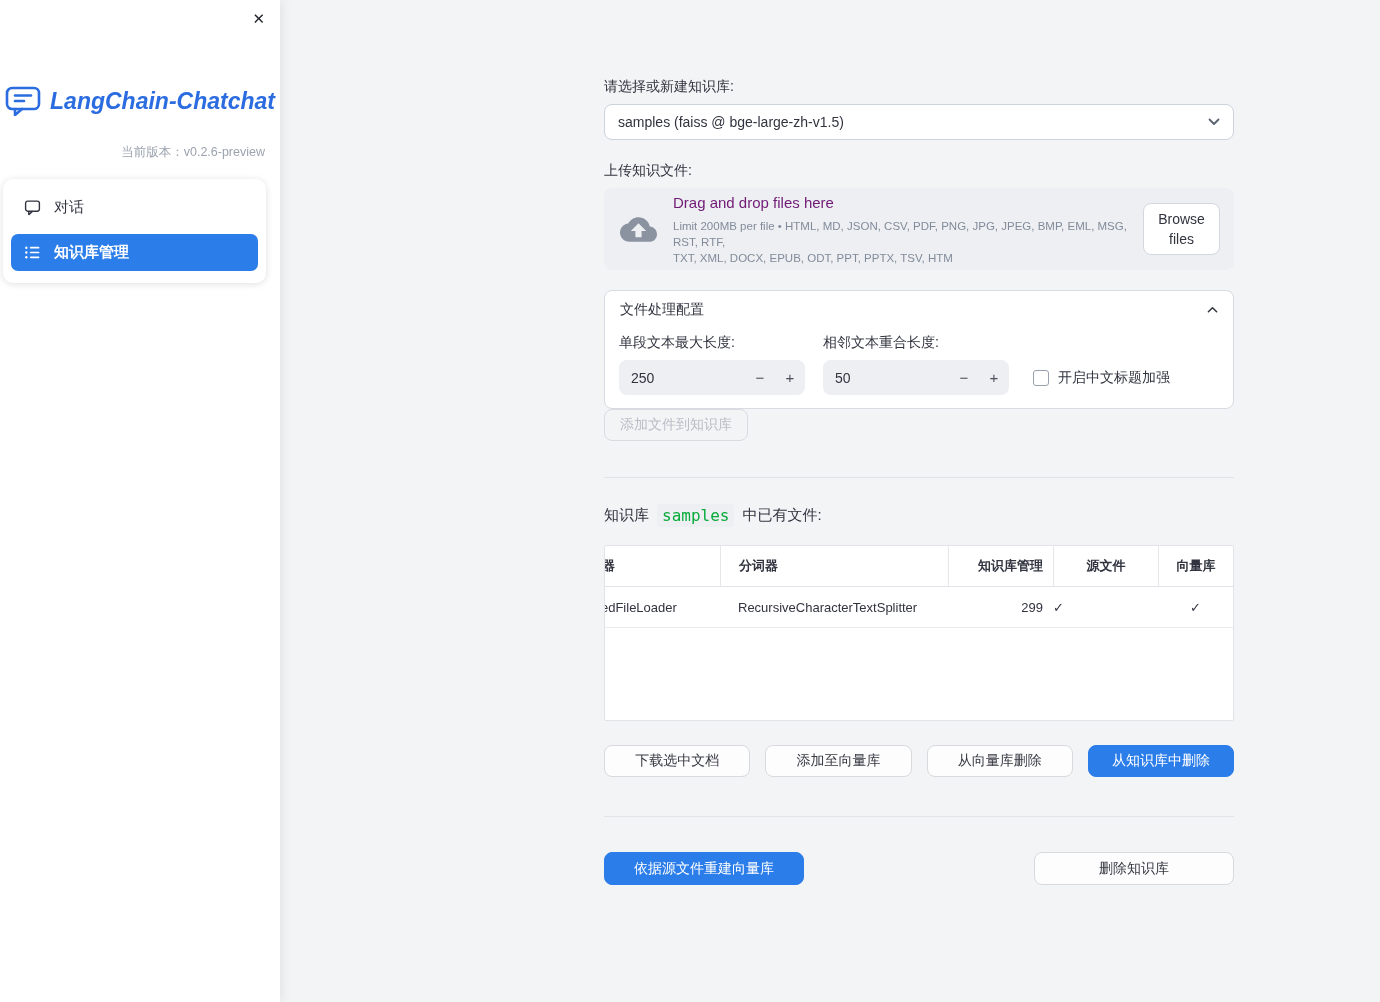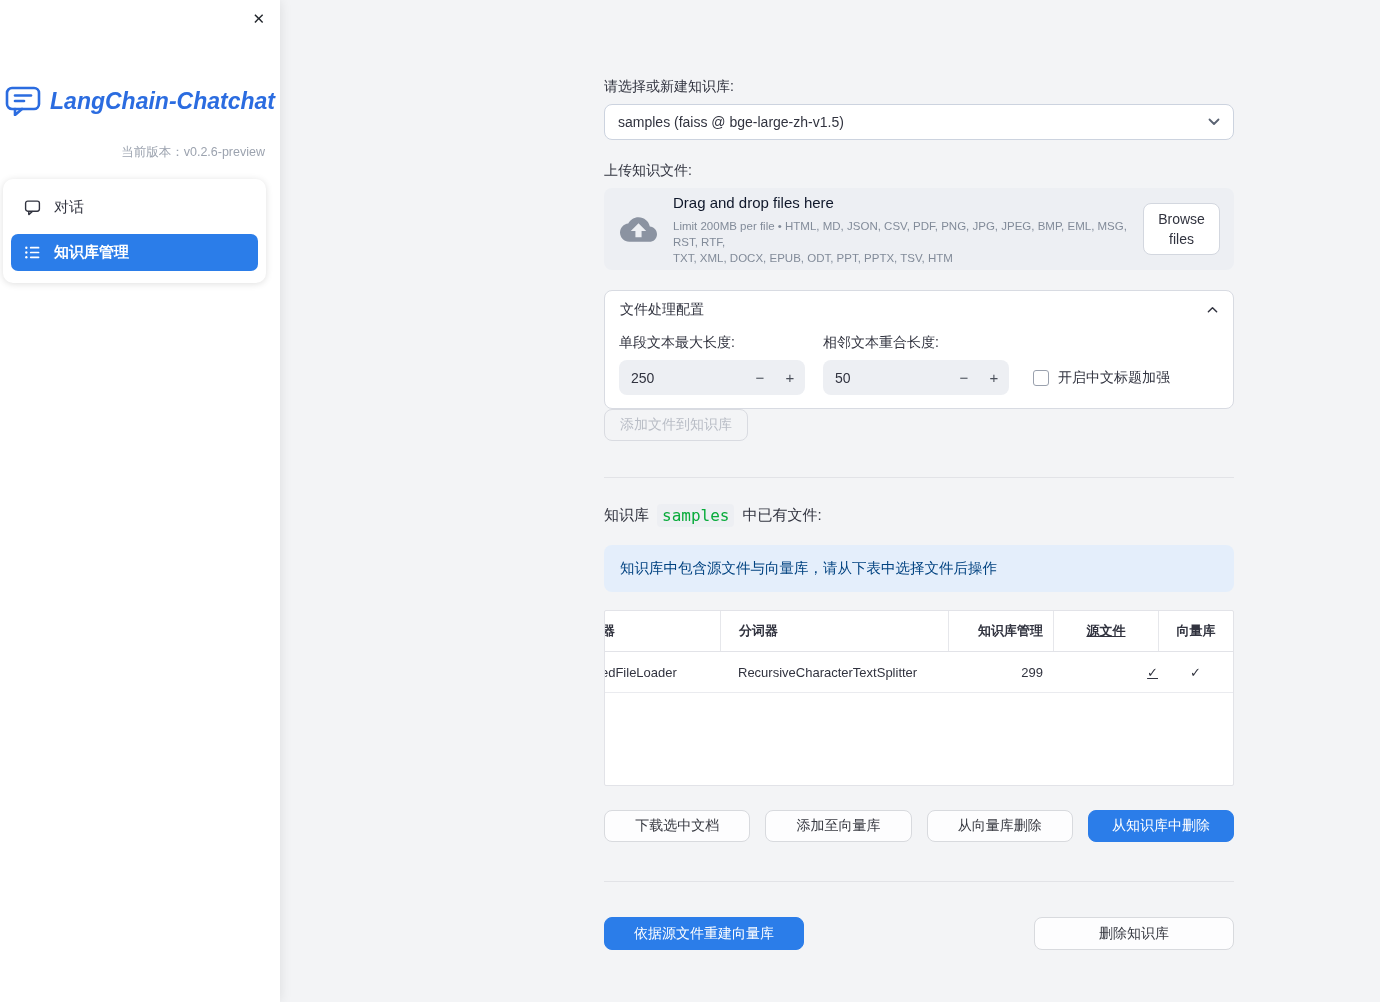--- a/index.html
+++ b/index.html
@@ -54,21 +54,21 @@
     border-radius:8px;display:flex;align-items:center;justify-content:space-between;
     padding:0 13px;font-size:14px;cursor:pointer;
   }
   .upload-label{margin-top:20px;}
   .uploader-box{
     margin-top:8px;height:82px;background:#edeff3;border-radius:8px;
     display:flex;align-items:center;padding:0 14px 0 16px;gap:16px;
   }
   .cloud-icon{color:#8b93a1;display:inline-flex;flex:0 0 auto;}
   .up-texts{flex:1;min-width:0;}
-  .drag-text{font-size:15px;line-height:20px;color:#0f172a;margin-bottom:5px;}
+  .drag-text{font-size:15px;line-height:20px;color:#701a75;margin-bottom:5px;}
   .limit-text{font-size:11.5px;line-height:16px;color:#828b99;}
   .browse-btn{
     flex:0 0 auto;width:77px;background:#fff;border:1px solid #d3d7df;border-radius:8px;
     padding:5px 9px;font-size:14px;line-height:20px;text-align:center;color:#31333f;cursor:pointer;
   }
   .expander{
     margin-top:20px;background:#fff;border:1px solid #d8dbe2;border-radius:8px;
   }
   .expander-header{
     display:flex;align-items:center;justify-content:space-between;
@@ -121,21 +121,21 @@
     display:flex;height:41px;align-items:center;border-bottom:1px solid #e2e3e8;
     font-size:13px;font-weight:600;color:#31333f;
   }
   .trow{
     display:flex;height:41px;align-items:center;border-bottom:1px solid #eaebef;
     font-size:13px;color:#31333f;background:#fff;
   }
   .c1{width:115px;flex:0 0 auto;overflow:hidden;white-space:nowrap;padding:0;}
   .c2{width:228px;flex:0 0 auto;padding:0 10px 0 18px;overflow:hidden;white-space:nowrap;}
   .c3{width:105px;flex:0 0 auto;text-align:right;padding-right:10px;}
-  .c4{width:105px;flex:0 0 auto;text-align:right;text-decoration:underline;}
+  .c4{width:105px;flex:0 0 auto;text-align:left;}
   .c5{flex:1;text-align:center;}
   .thead .c2,.thead .c3,.thead .c4,.thead .c5{border-left:1px solid #e6e7eb;height:100%;display:flex;align-items:center;}
   .thead .c3{justify-content:flex-end;}
   .thead .c4,.thead .c5{justify-content:center;}
   .clip-h{display:inline-block;margin-left:-55px;white-space:nowrap;}
   .clip-c{display:inline-block;margin-left:-64px;white-space:nowrap;}
   
   .btn-row{margin-top:24px;display:flex;gap:15px;}
   .btn{
     height:32px;border-radius:8px;border:1px solid #d8dade;background:#fdfdfe;
@@ -261,23 +261,20 @@
     <div class="add-btn">添加文件到知识库</div>
 
     <hr class="divider d1">
 
     <div class="files-line">
       <span>知识库</span>
       <span class="code-chip">samples</span>
       <span>中已有文件:</span>
     </div>
 
-    <div class="info-box">
-      <span>知识库中包含源文件与向量库，请从下表中选择文件后操作</span>
-    </div>
 
     <div class="table-wrap">
       <div class="thead">
         <div class="c1"><span class="clip-h">文档加载器</span></div>
         <div class="c2">分词器</div>
         <div class="c3">知识库管理</div>
         <div class="c4">源文件</div>
         <div class="c5">向量库</div>
       </div>
       <div class="trow">

